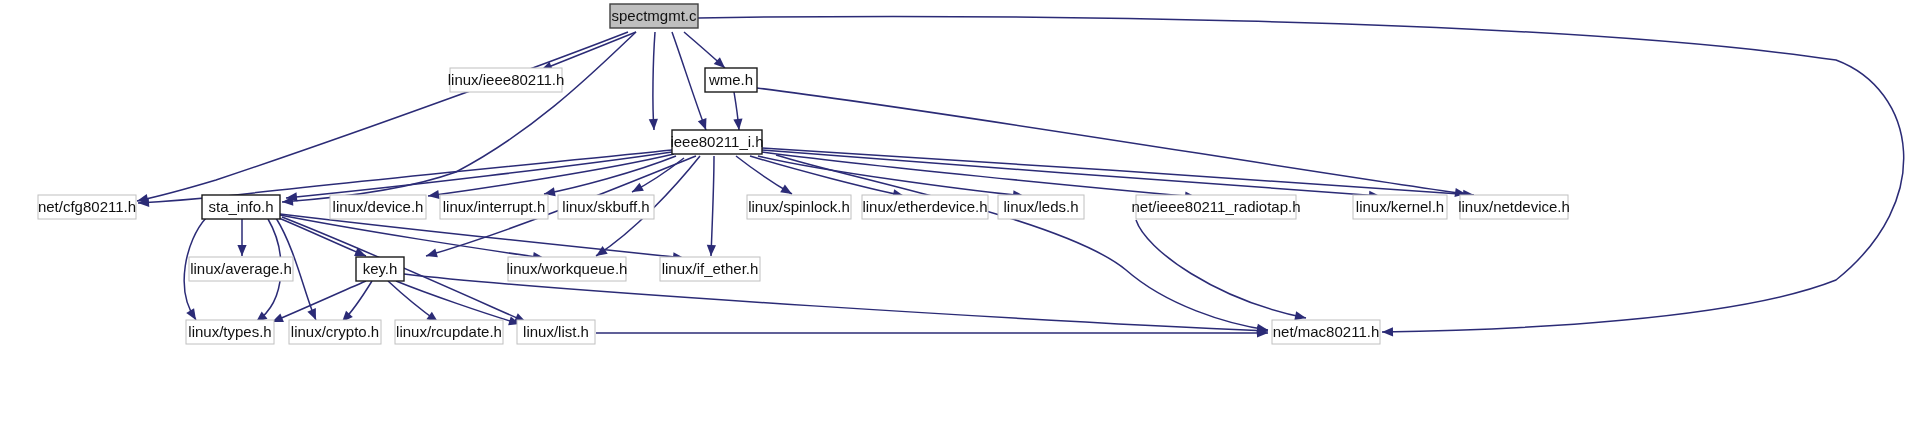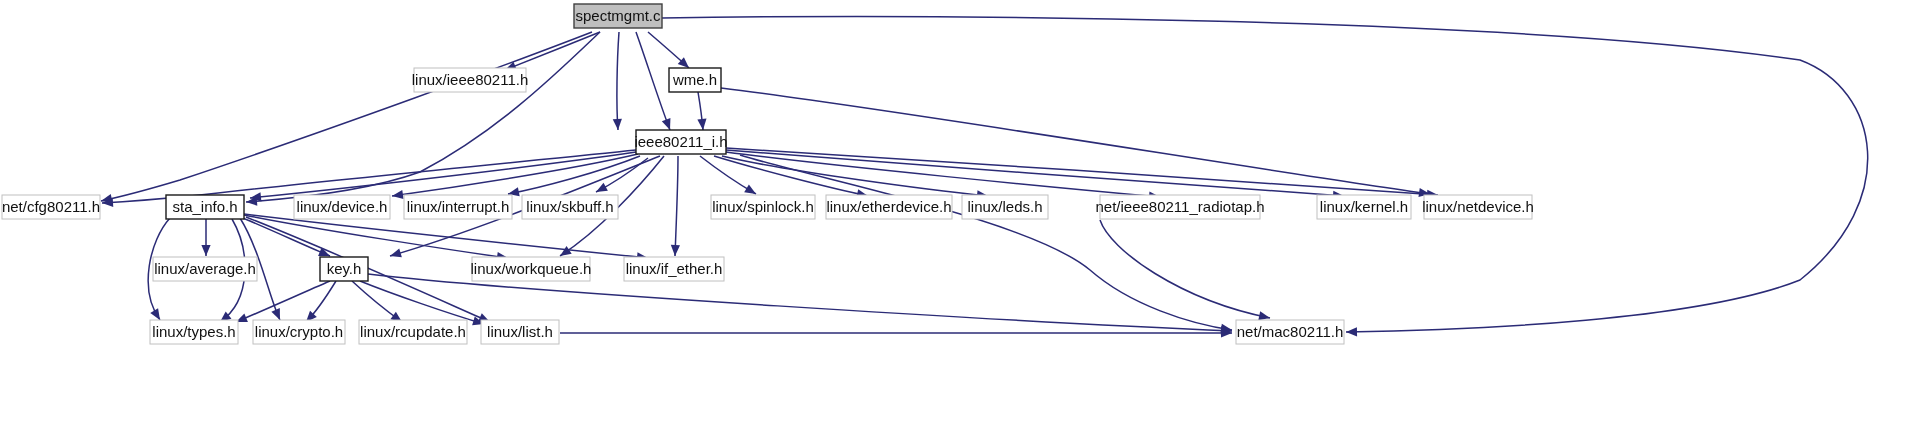--- a/index.html
+++ b/index.html
@@ -10,20 +10,21 @@
   body {
     width: 1907px;
     height: 427px;
     font-family: "Liberation Sans", sans-serif;
     overflow: hidden;
   }
   #graph-root {
     position: relative;
     width: 1718px;
     height: 427px;
+    margin-left: 36px;
   }
   svg#depgraph {
     display: block;
     width: 1907px;
     height: 427px;
   }
   .node-box {
     fill: #ffffff;
     stroke: #c0c0c0;
     stroke-width: 1;

